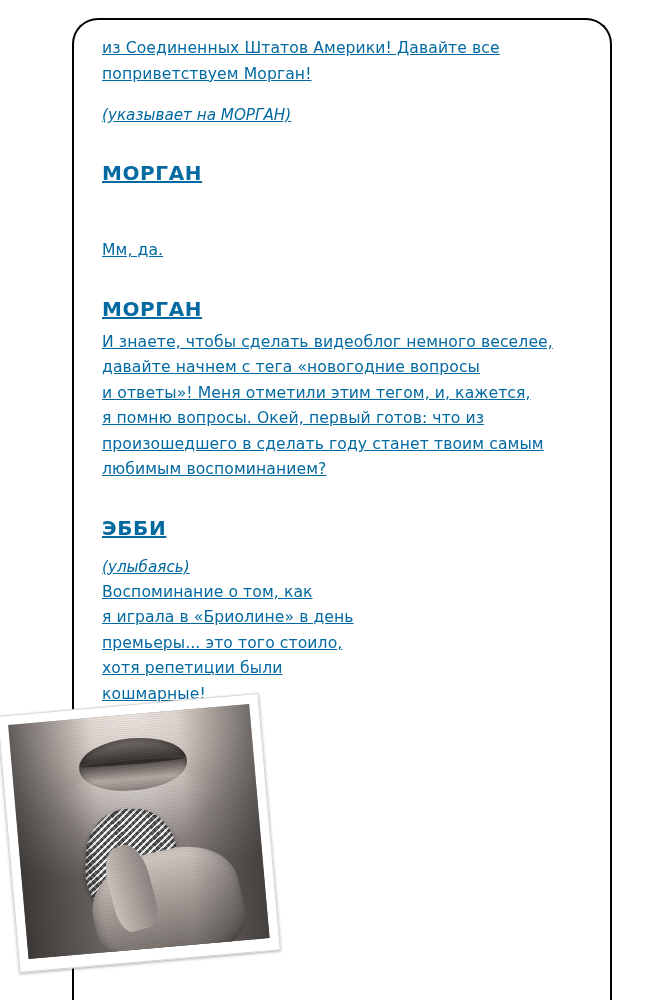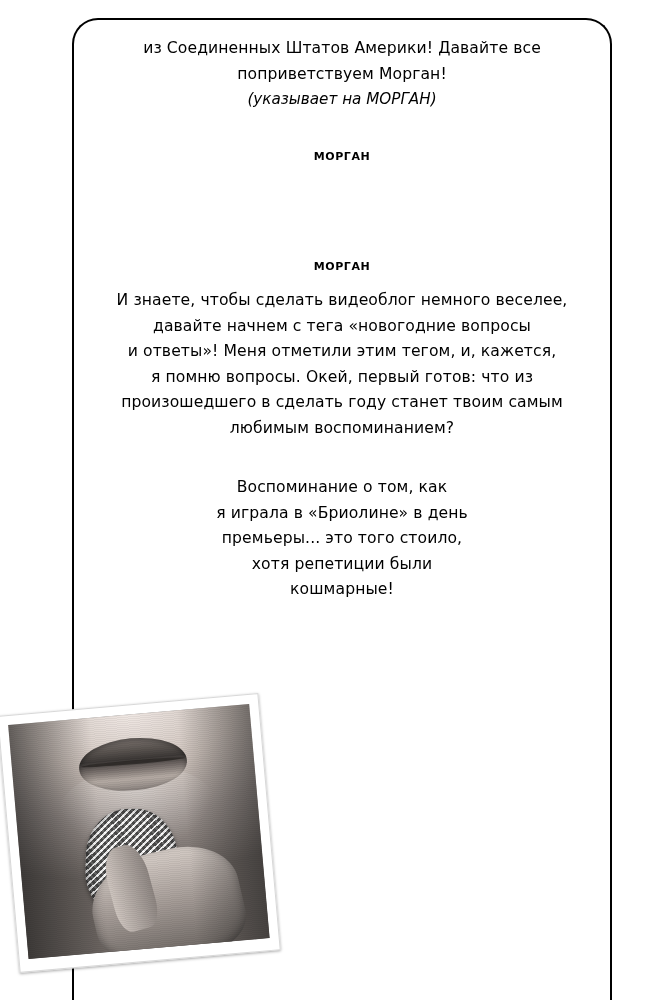--- a/index.html
+++ b/index.html
@@ -29,42 +29,44 @@
     background: #ffffff;
   }
 
   .script-body {
     position: absolute;
     left: 76px;
     top: 36px;
     width: 532px;
     box-sizing: border-box;
     padding: 0 26px;
-    text-align: center;
-    color: #000000;
+    text-align: left;
+    color: #0369a1;
+    text-decoration: underline;
   }
 
   .line {
     font-size: 15.6px;
     line-height: 25.5px;
     letter-spacing: 0.1px;
     white-space: pre-line;
   }
 
   .character {
-    font-size: 11px;
+    font-size: 20px;
     font-weight: bold;
     letter-spacing: 0.6px;
     line-height: 22px;
   }
 
   .parenthetical {
     font-size: 15.2px;
     font-style: italic;
     line-height: 25px;
+    margin-top: 16px;
   }
   .sp-10 { height: 10px; }
   .sp-30 { height: 34px; }
 
   
   .photo-wrap {
     position: absolute;
     left: 8px;
     top: 704px;
     width: 262px;
@@ -181,32 +183,35 @@
   <div class="line">из Соединенных Штатов Америки! Давайте все
 поприветствуем Морган!</div>
   <div class="parenthetical">(указывает на МОРГАН)</div>
 
   <div class="sp-30"></div>
   <div class="character">МОРГАН</div>
   <div class="sp-10"></div>
 
   <div class="sp-30"></div>
   <div class="sp-10"></div>
+  <div class="line">Мм, да.</div>
 
   <div class="sp-30"></div>
   <div class="character">МОРГАН</div>
   <div class="sp-10"></div>
   <div class="line">И знаете, чтобы сделать видеоблог немного веселее,
 давайте начнем с тега «новогодние вопросы
 и ответы»! Меня отметили этим тегом, и, кажется,
 я помню вопросы. Окей, первый готов: что из
 произошедшего в сделать году станет твоим самым
 любимым воспоминанием?</div>
 
   <div class="sp-30"></div>
+  <div class="character">ЭББИ</div>
+  <div class="parenthetical">(улыбаясь)</div>
   <div class="line">Воспоминание о том, как
 я играла в «Бриолине» в день
 премьеры... это того стоило,
 хотя репетиции были
 кошмарные!</div>
 
 </div>
 
 <div class="photo-wrap">
   <div class="photo">

